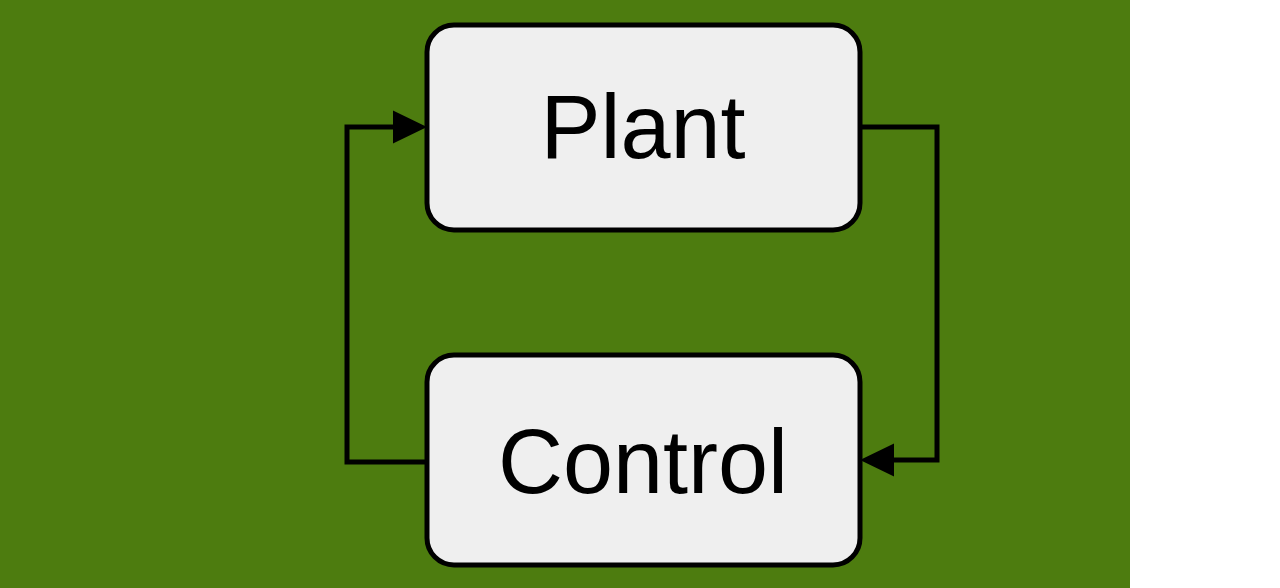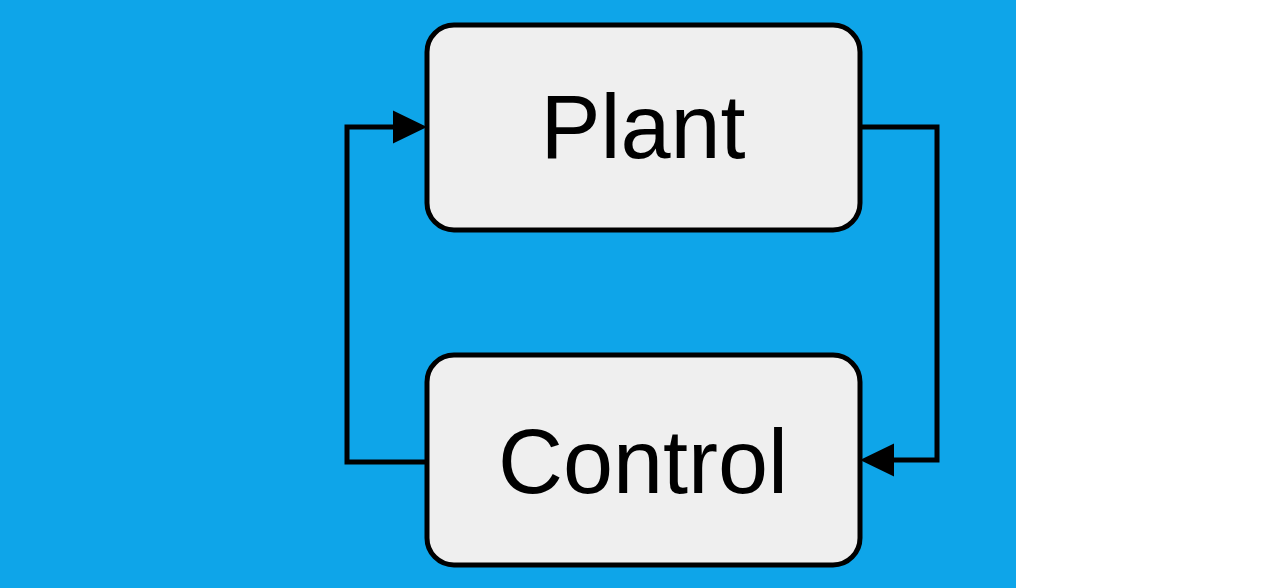--- a/index.html
+++ b/index.html
@@ -2,23 +2,23 @@
 <html><head>
 <meta charset="utf-8">
 <style>
   html, body {
     margin: 0;
     padding: 0;
     background: #ffffff;
   }
   .canvas {
     position: relative;
-    width: 1016px;
+    width: 1130px;
     height: 588px;
-    background: #0ea5e9;
+    background: #4d7c0f;
     overflow: hidden;
     font-family: "Liberation Sans", sans-serif;
   }
   svg {
     display: block;
   }
   .node-box {
     fill: #efefef;
     stroke: #000000;
     stroke-width: 5;

